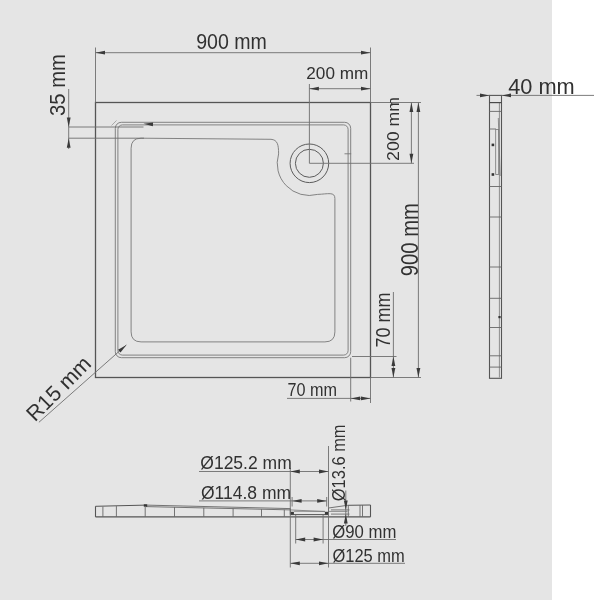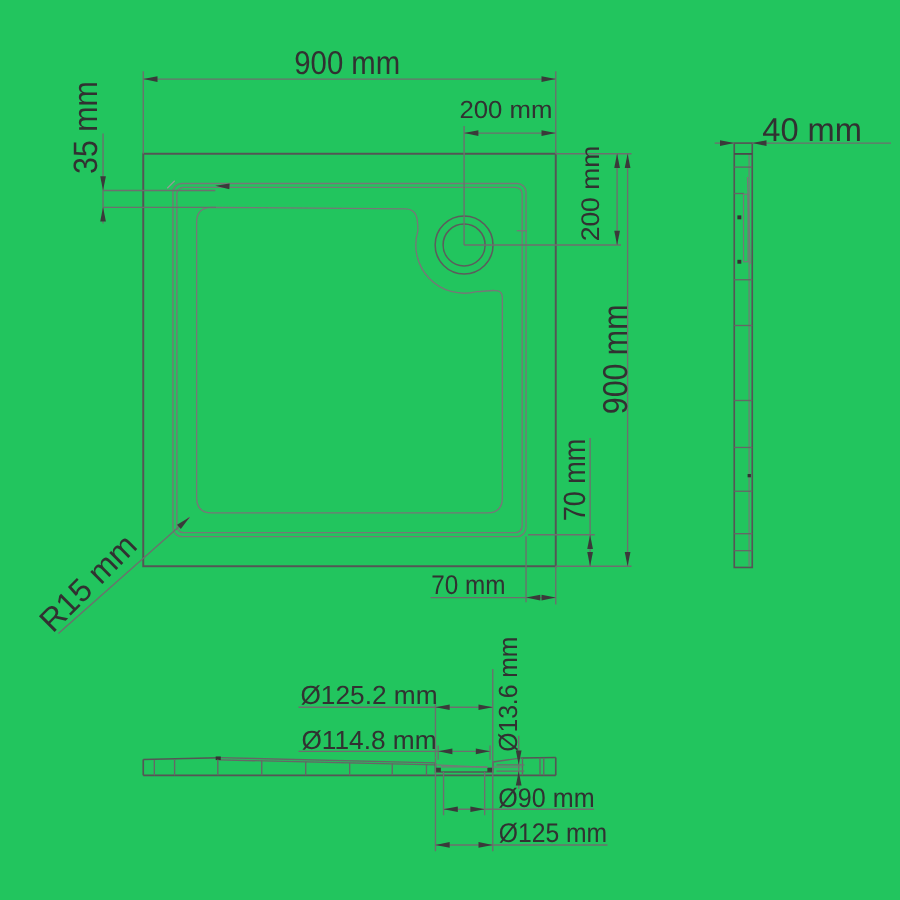--- a/index.html
+++ b/index.html
@@ -1,16 +1,16 @@
 <!DOCTYPE html>
 <html><head>
 <meta charset="utf-8">
 <style>
   html,body{margin:0;padding:0;background:#fff;}
-  #page{width:600px;height:600px;position:relative;background:#22c55e;}
+  #page{width:552px;height:600px;position:relative;background:#e5e5e5;}
   text{font-family:"Liberation Sans", sans-serif;fill:#313131;}
 </style>
 </head>
 <body>
 <div id="page">
 <svg width="600" height="600" viewBox="0 0 600 600">
 <defs>
   <path id="arr" d="M0,0 L-9.5,-1.9 L-9.5,1.9 Z" fill="#3a3a3a"></path>
 </defs>
 

